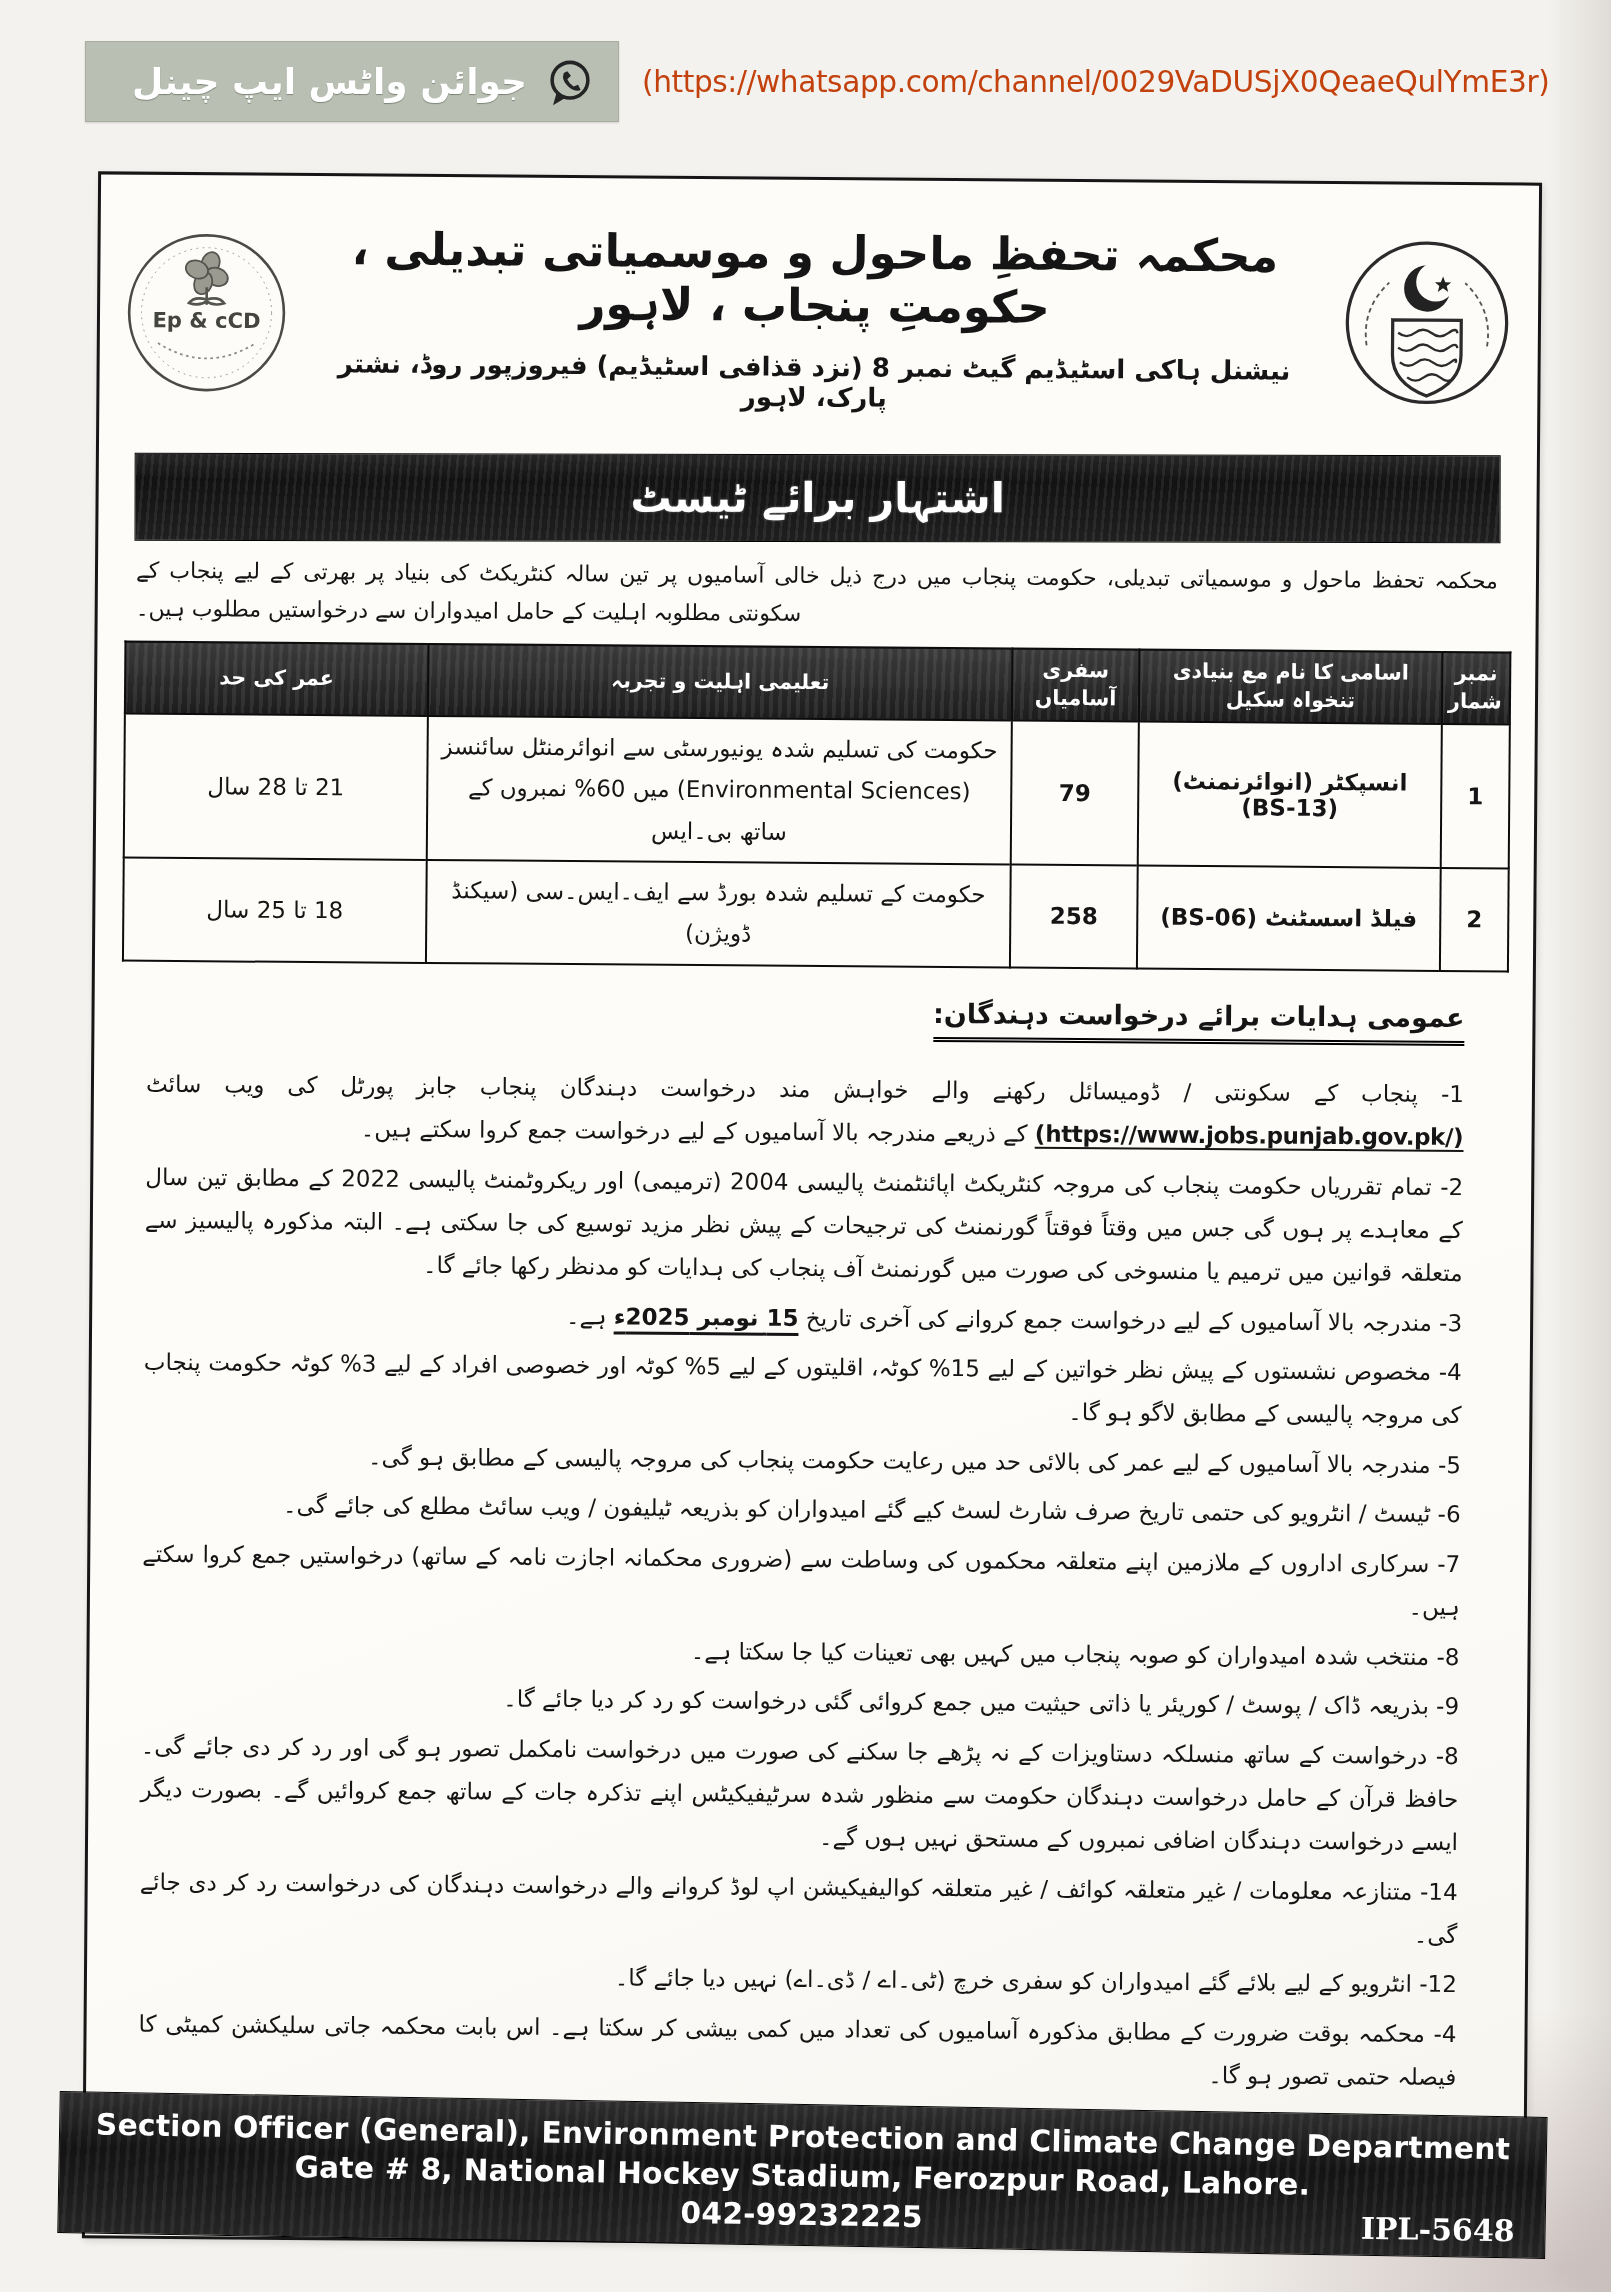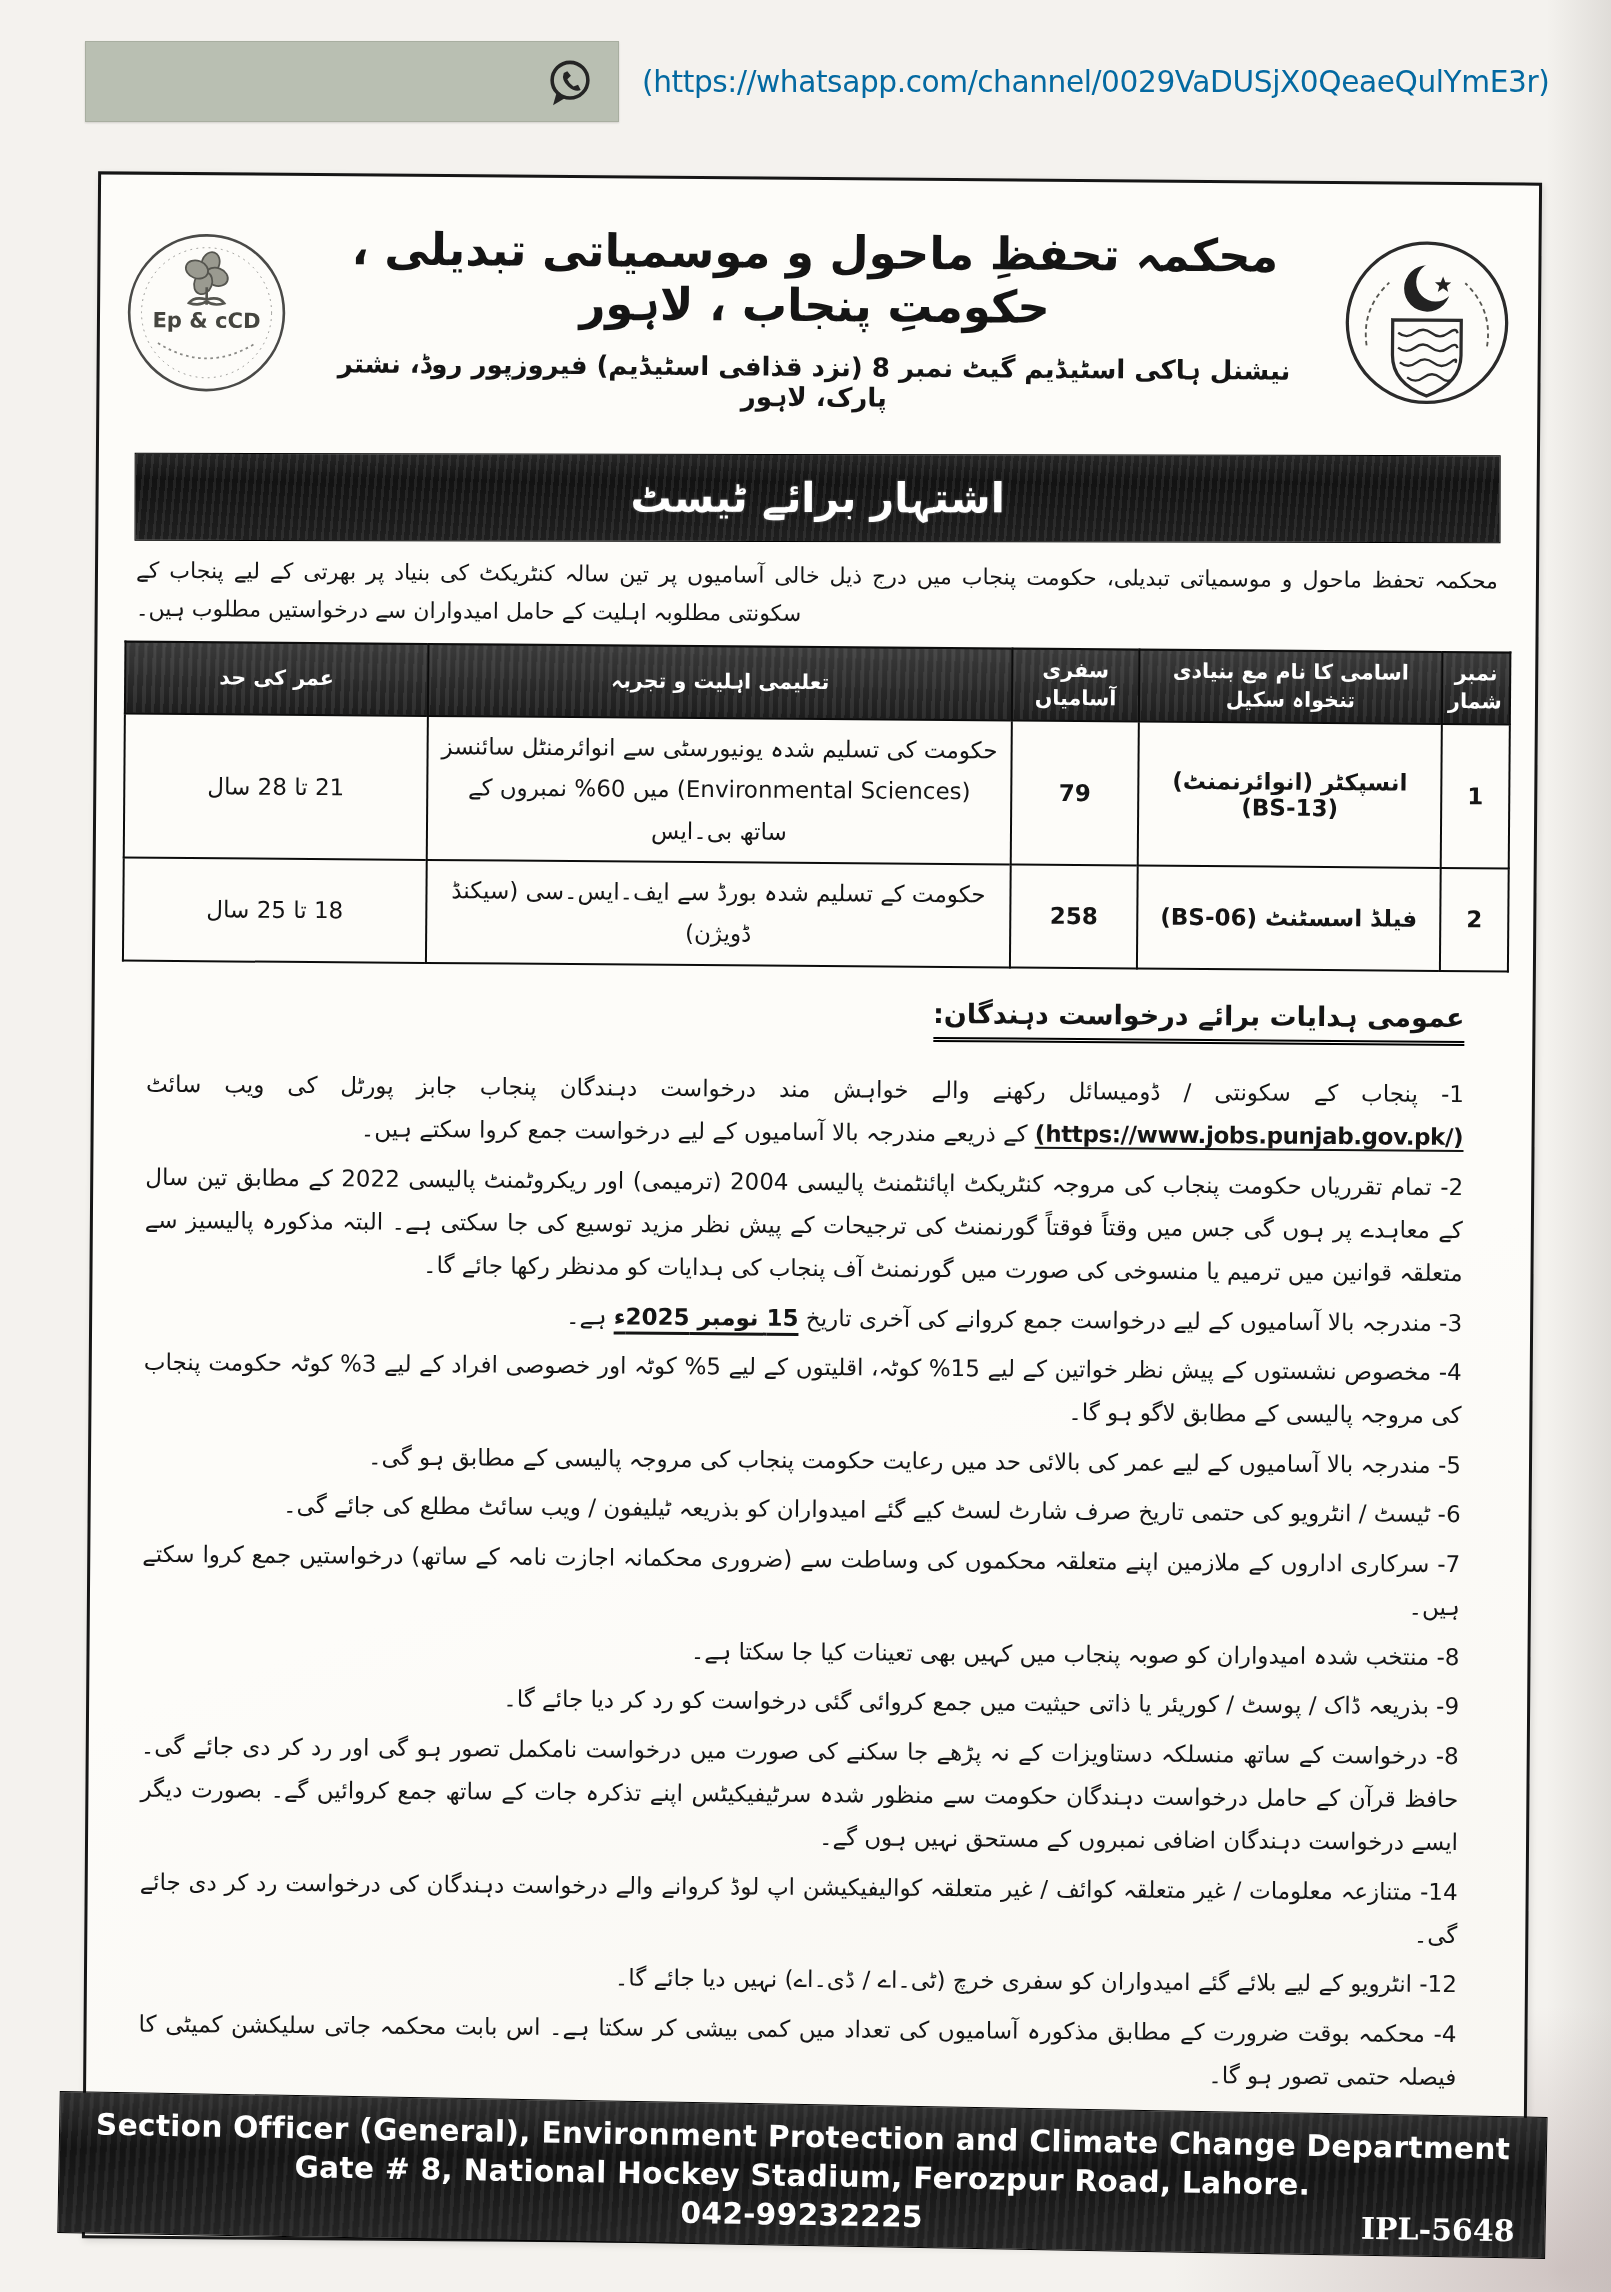--- a/index.html
+++ b/index.html
@@ -17,21 +17,21 @@
     width:534px;height:81px;background:#b9bfb2;border:0.9px solid #a8aea0;
     display:flex;align-items:center;justify-content:flex-end;gap:18px;
     padding:0 23px;box-sizing:border-box;cursor:pointer;
     box-shadow:0 0.9px 1.8px rgba(0,0,0,.15);
   }
   .wa-btn-label{
     color:#fff;font-size:36px;font-weight:bold;direction:rtl;
     text-shadow:0 0.9px 0.9px rgba(90,95,85,.6);white-space:nowrap;
   }
   .wa-icon{width:50px;height:50px;flex:0 0 auto;}
-  .topbar-url{font-size:29.6px;color:#0369a1;white-space:nowrap;letter-spacing:-0.4px;}
+  .topbar-url{font-size:29.6px;color:#c2410c;white-space:nowrap;letter-spacing:-0.4px;}
   
   .paper{
     position:absolute;left:90px;top:177px;width:1444px;height:2067px;
     background:linear-gradient(160deg,#fdfcf9 60%, #f7f5f0);
     border:3.6px solid #161616;box-sizing:border-box;
     transform:rotate(.45deg);
     box-shadow:1.8px 2.7px 7.2px rgba(0,0,0,.12);
   }
   
   .hdr{display:flex;align-items:center;height:269px;padding:9px 23px 0;box-sizing:border-box;}
@@ -110,20 +110,21 @@
   .f-ref{
     position:absolute;right:30px;bottom:9px;
     font-family:"DejaVu Serif",serif;font-size:30px;font-weight:bold;
   }
 </style>
 </head>
 <body>
 
 <div class="topbar">
   <div class="wa-btn">
+    <span class="wa-btn-label">جوائن واٹس ایپ چینل</span>
     <span class="wa-icon">
       <svg viewBox="0 0 56 56" width="50" height="50">
         <circle cx="28" cy="26" r="20" fill="none" stroke="#242424" stroke-width="4"></circle>
         <path d="M13 40 L9 54 L24 45" fill="#242424"></path>
         <path d="M21 18 q-3 8 5 15 q8 7 14 4 l-3 -6 l-5 2 q-5 -3 -7 -8 l4 -4 l-4 -5 z" fill="#242424"></path>
       </svg>
     </span>
   </div>
   <span class="topbar-url">(https://whatsapp.com/channel/0029VaDUSjX0QeaeQulYmE3r)</span>
 </div>

